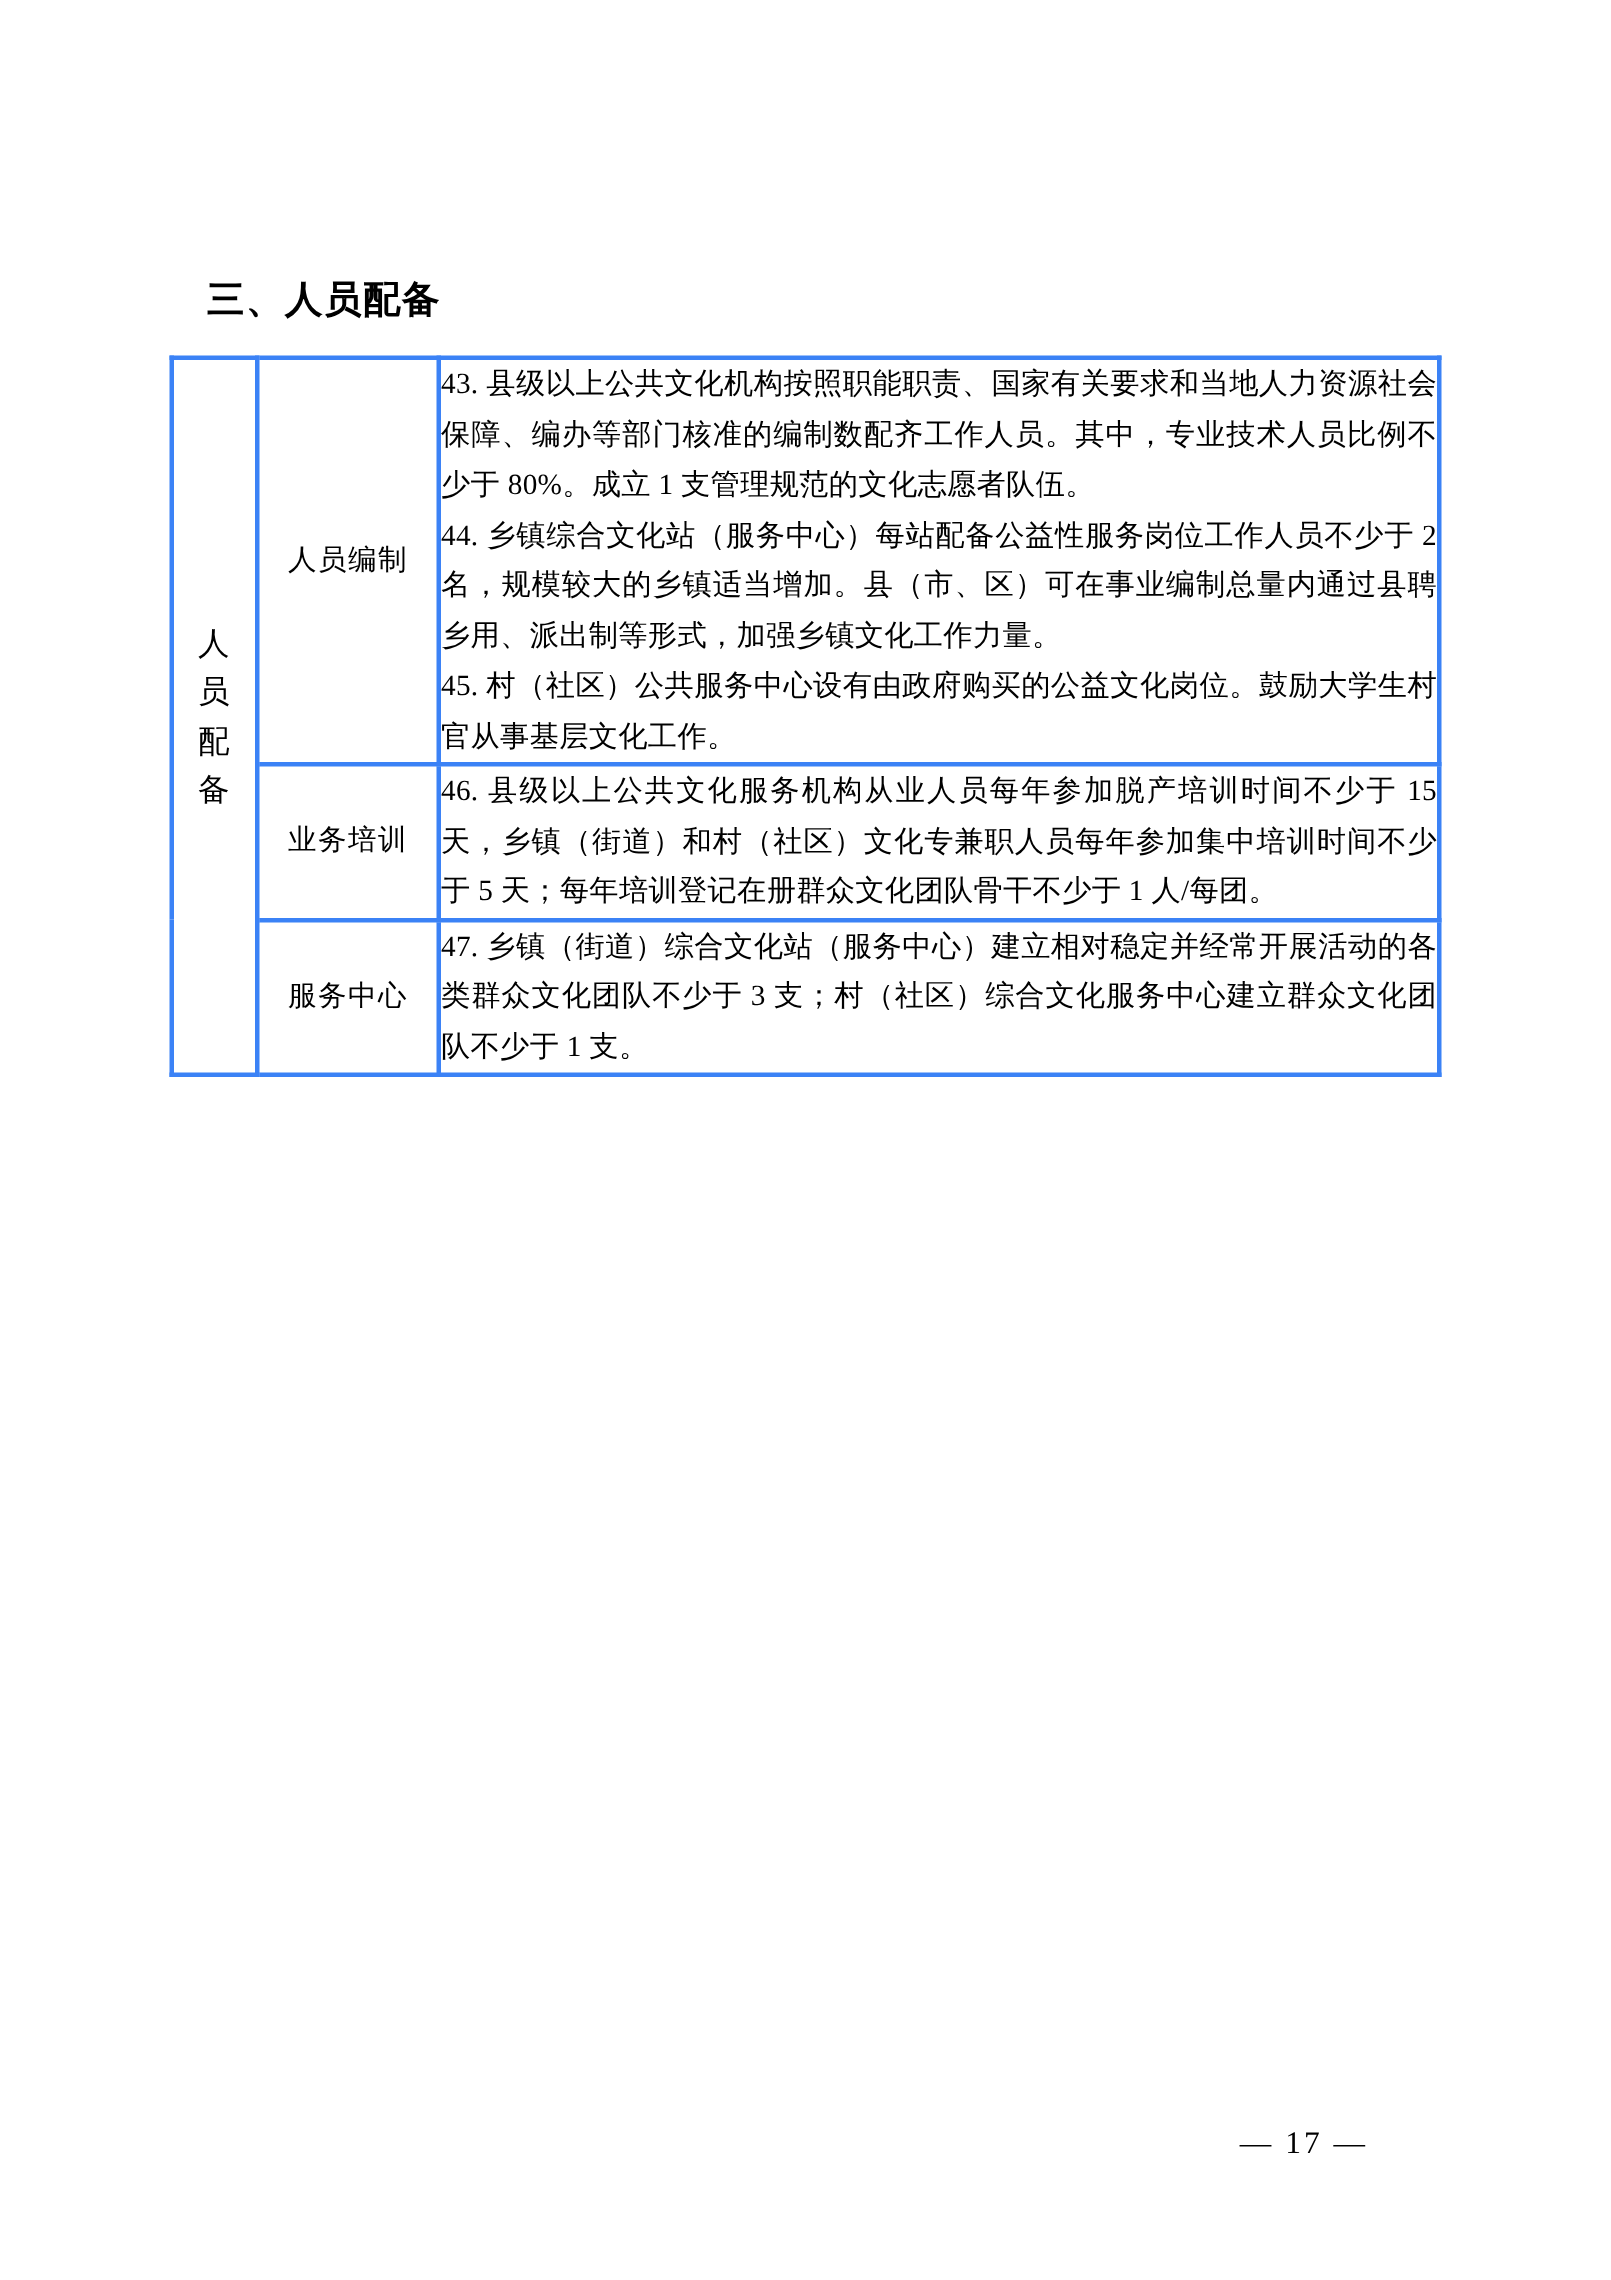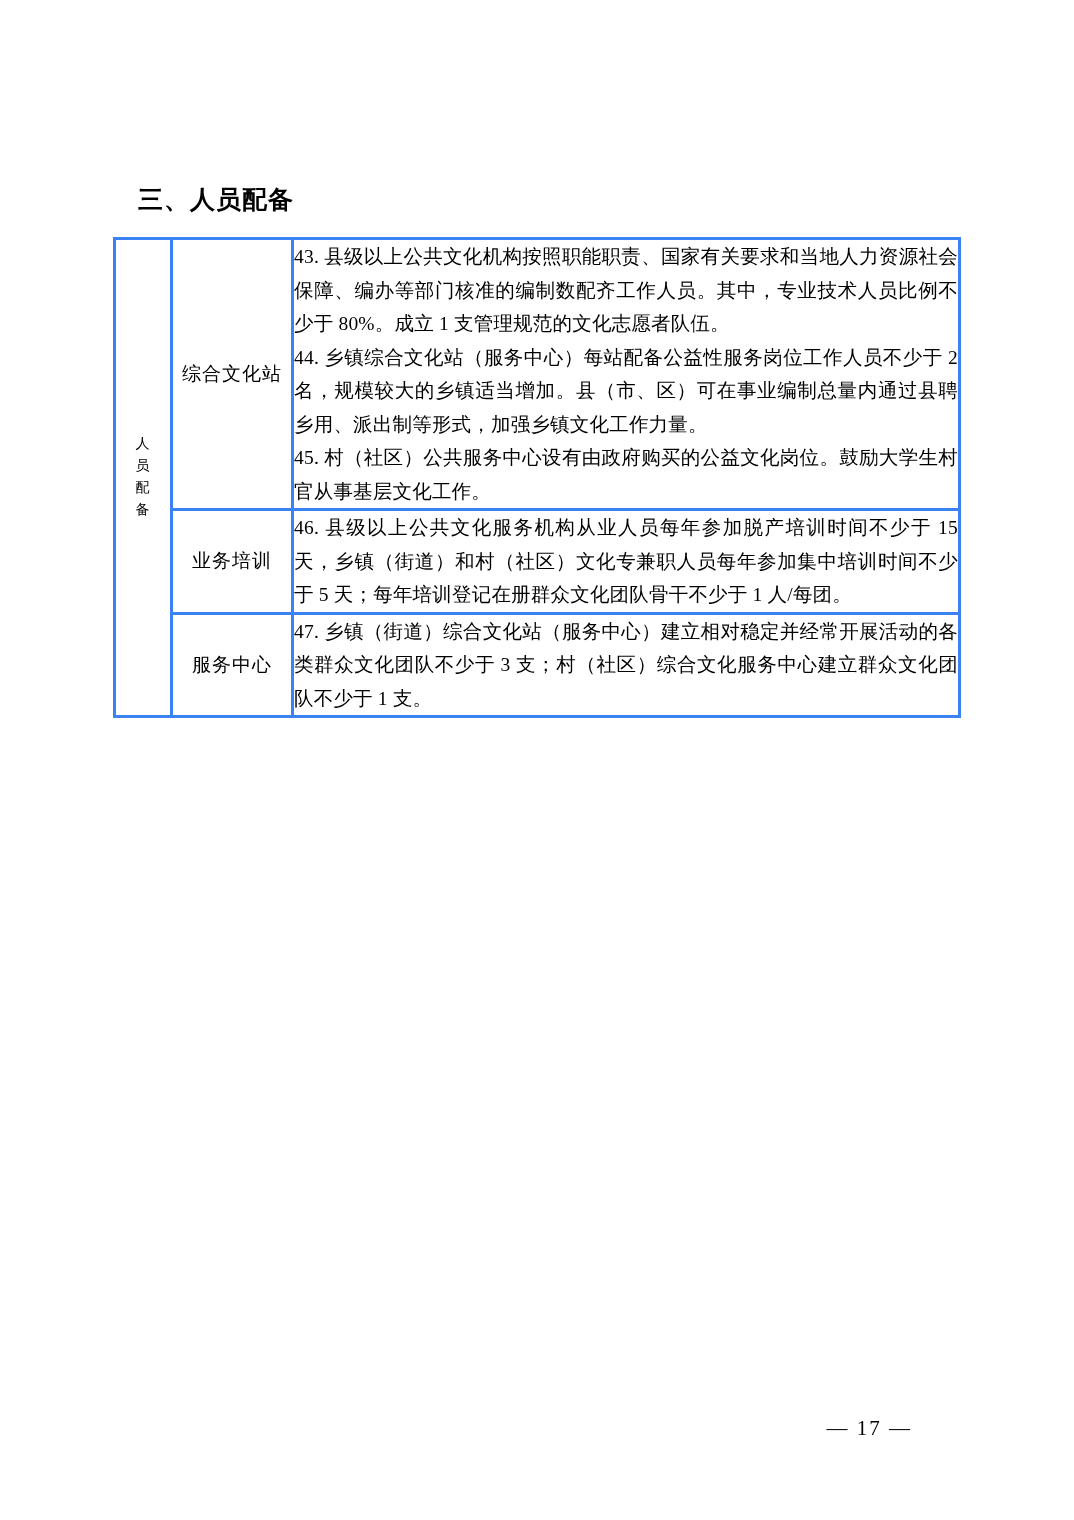--- a/index.html
+++ b/index.html
@@ -52,21 +52,21 @@
     font-size: 19px;
     line-height: 1.5;
     letter-spacing: 1px;
   }
   .cat-inner {
     writing-mode: horizontal-tb;
     display: inline-block;
     width: 22px;
     word-break: break-all;
     line-height: 1.55;
-    font-size: 14px;
+    font-size: 21px;
   }
   td.sub-cell {
     width: 118px;
     text-align: center;
     font-size: 19px;
     letter-spacing: 1px;
     line-height: 1.6;
   }
   td.content-cell {
     padding: 14px 16px 14px 16px;
@@ -97,21 +97,21 @@
 <div class="page">
 
   <div class="section-title">三、人员配备</div>
 
   <table class="main-table">
     <tbody>
       <tr>
         <td class="cat-cell" rowspan="3">
           <span class="cat-inner">人员配备</span>
         </td>
-        <td class="sub-cell">综合文化站</td>
+        <td class="sub-cell">人员编制</td>
         <td class="content-cell">
           <p>43. 县级以上公共文化机构按照职能职责、国家有关要求和当地人力资源社会保障、编办等部门核准的编制数配齐工作人员。其中，专业技术人员比例不少于 80%。成立 1 支管理规范的文化志愿者队伍。</p>
           <p>44. 乡镇综合文化站（服务中心）每站配备公益性服务岗位工作人员不少于 2 名，规模较大的乡镇适当增加。县（市、区）可在事业编制总量内通过县聘乡用、派出制等形式，加强乡镇文化工作力量。</p>
           <p>45. 村（社区）公共服务中心设有由政府购买的公益文化岗位。鼓励大学生村官从事基层文化工作。</p>
         </td>
       </tr>
       <tr>
         <td class="sub-cell">业务培训</td>
         <td class="content-cell">
           <p>46. 县级以上公共文化服务机构从业人员每年参加脱产培训时间不少于 15 天，乡镇（街道）和村（社区）文化专兼职人员每年参加集中培训时间不少于 5 天；每年培训登记在册群众文化团队骨干不少于 1 人/每团。</p>

